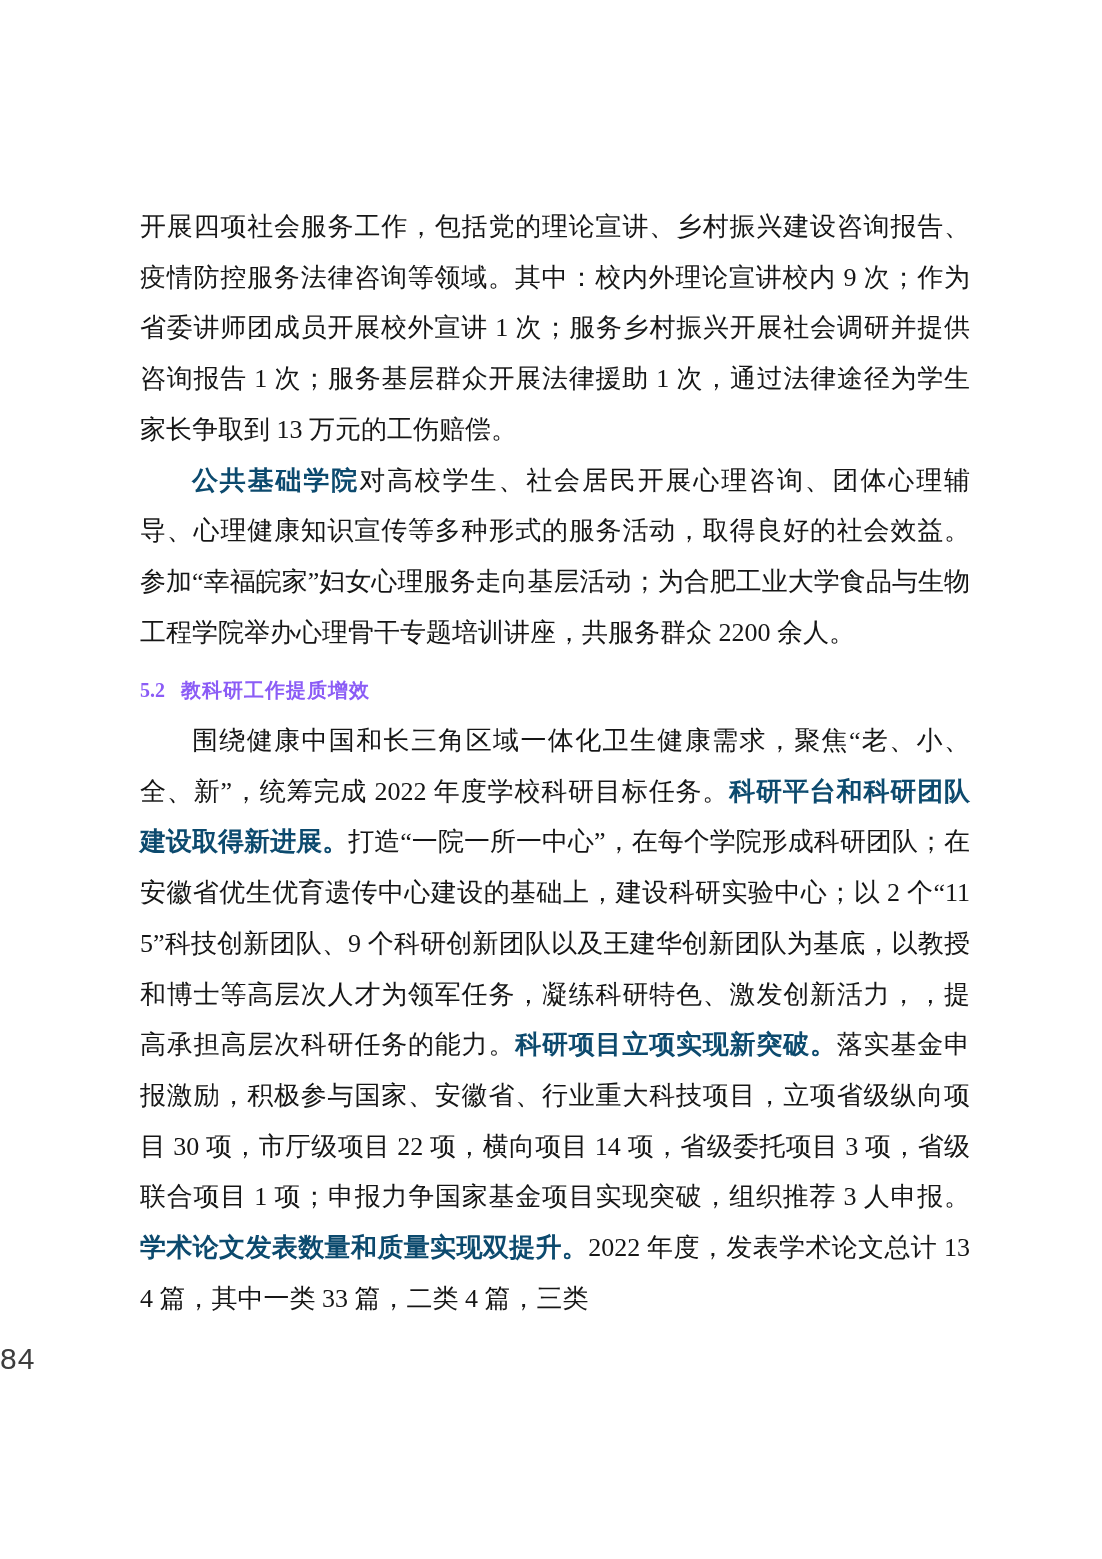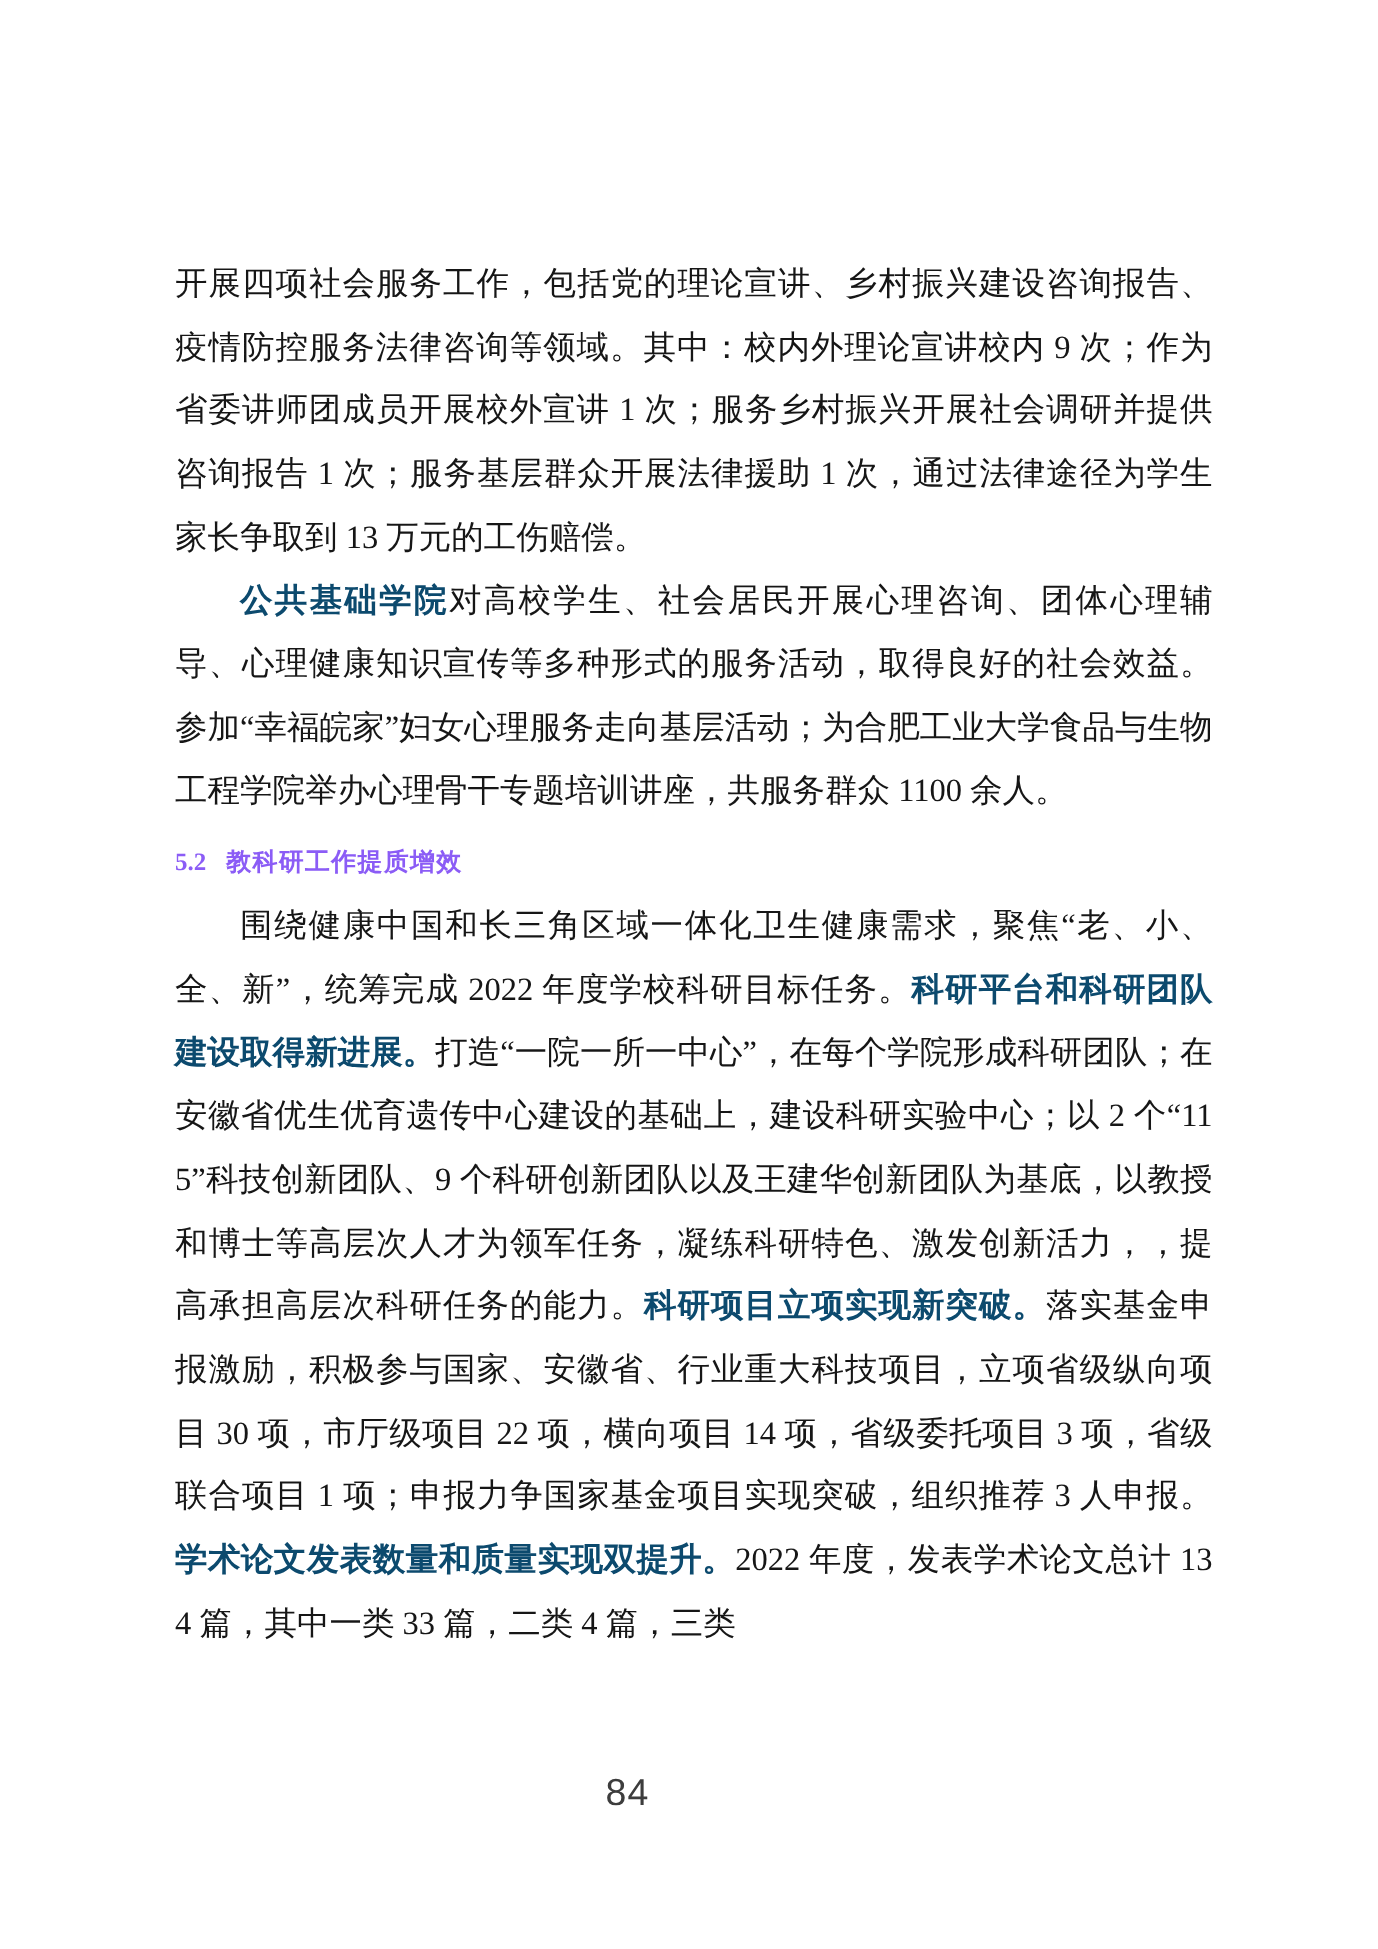--- a/index.html
+++ b/index.html
@@ -7,20 +7,21 @@
     padding: 0;
     background: #ffffff;
   }
   .page {
     position: relative;
     width: 1004px;
     height: 1559px;
     background: #ffffff;
     overflow: hidden;
     font-family: "Liberation Serif", serif;
+    padding-left: 10px;
   }
   .content {
     position: absolute;
     left: 140px;
     top: 202px;
     width: 830px;
   }
   p.para {
     margin: 0;
     font-size: 26px;
@@ -45,42 +46,42 @@
     color: #8b5cf6;
     letter-spacing: 1px;
   }
   .heading-number {
     font-family: "Liberation Serif", serif;
     margin-right: 16px;
     letter-spacing: 0;
   }
   .page-footer {
     position: absolute;
-    top: 1418px;
+    top: 1342px;
     left: 0;
     width: 100%;
-    text-align: center;
+    text-align: left;
   }
   .page-number {
     font-family: "Liberation Sans", sans-serif;
     font-size: 30px;
     font-weight: 400;
     color: #3d3d3d;
     letter-spacing: 1px;
   }
 </style>
 </head>
 <body>
 
 <div class="page">
   <div class="content">
 
     <p class="para"><span>开展四项社会服务工作，包括党的理论宣讲、乡村振兴建设咨询报告、疫情防控服务法律咨询等领域。其中：校内外理论宣讲校内 9 次；作为省委讲师团成员开展校外宣讲 1 次；服务乡村振兴开展社会调研并提供咨询报告 1 次；服务基层群众开展法律援助 1 次，通过法律途径为学生家长争取到 13 万元的工伤赔偿。</span></p>
 
-    <p class="para indent"><span class="run-bold">公共基础学院</span><span>对高校学生、社会居民开展心理咨询、团体心理辅导、心理健康知识宣传等多种形式的服务活动，取得良好的社会效益。参加“幸福皖家”妇女心理服务走向基层活动；为合肥工业大学食品与生物工程学院举办心理骨干专题培训讲座，共服务群众 1100 余人。</span></p>
+    <p class="para indent"><span class="run-bold">公共基础学院</span><span>对高校学生、社会居民开展心理咨询、团体心理辅导、心理健康知识宣传等多种形式的服务活动，取得良好的社会效益。参加“幸福皖家”妇女心理服务走向基层活动；为合肥工业大学食品与生物工程学院举办心理骨干专题培训讲座，共服务群众 2200 余人。</span></p>
 
     <h2 class="heading"><span class="heading-number">5.2</span><span>教科研工作提质增效</span></h2>
 
     <p class="para indent"><span>围绕健康中国和长三角区域一体化卫生健康需求，聚焦“老、小、全、新”，统筹完成 2022 年度学校科研目标任务。</span><span class="run-bold">科研平台和科研团队建设取得新进展。</span><span>打造“一院一所一中心”，在每个学院形成科研团队；在安徽省优生优育遗传中心建设的基础上，建设科研实验中心；以 2 个“115”科技创新团队、9 个科研创新团队以及王建华创新团队为基底，以教授和博士等高层次人才为领军任务，凝练科研特色、激发创新活力，，提高承担高层次科研任务的能力。</span><span class="run-bold">科研项目立项实现新突破。</span><span>落实基金申报激励，积极参与国家、安徽省、行业重大科技项目，立项省级纵向项目 30 项，市厅级项目 22 项，横向项目 14 项，省级委托项目 3 项，省级联合项目 1 项；申报力争国家基金项目实现突破，组织推荐 3 人申报。</span><span class="run-bold">学术论文发表数量和质量实现双提升。</span><span>2022 年度，发表学术论文总计 134 篇，其中一类 33 篇，二类 4 篇，三类</span></p>
 
   </div>
 
   <div class="page-footer">
     <span class="page-number">84</span>
   </div>

